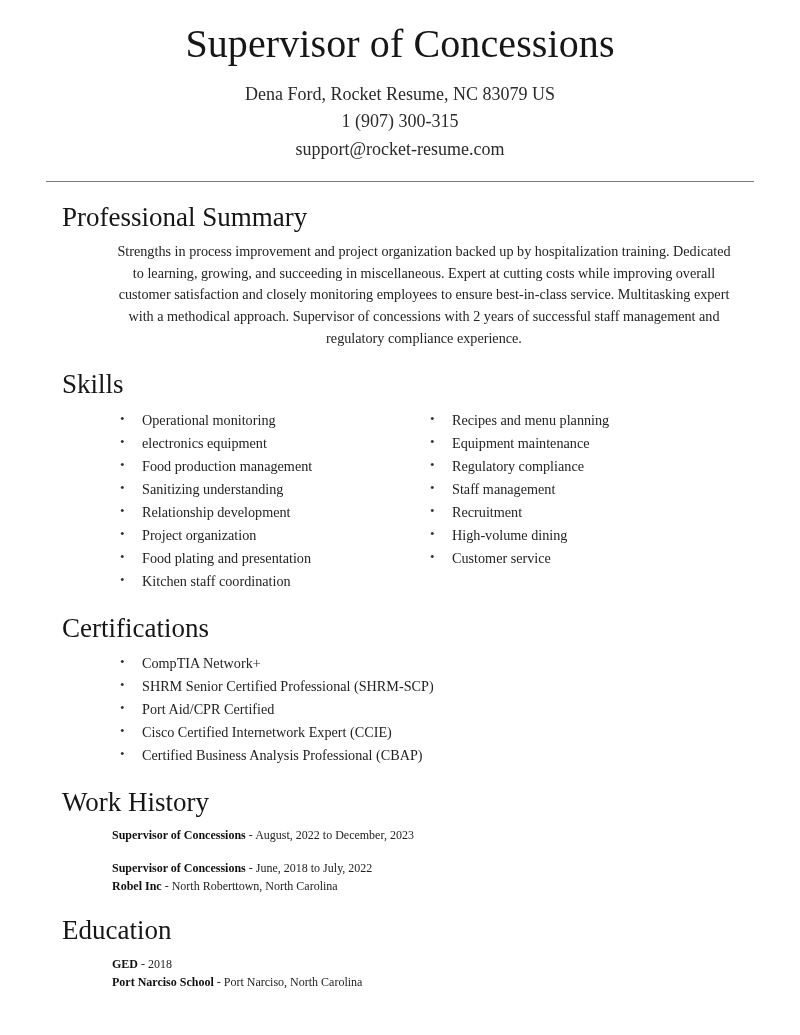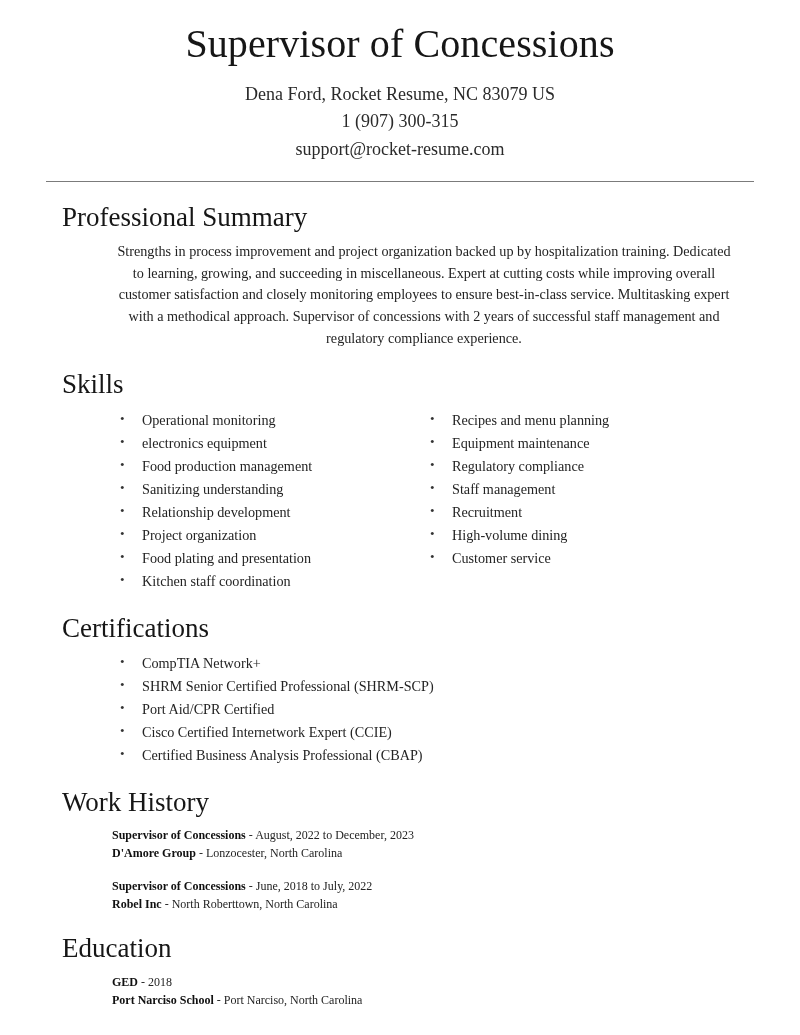--- a/index.html
+++ b/index.html
@@ -173,23 +173,20 @@
       </ul>
     </div>
 
     <div class="section">
       <h2 class="section-heading">Work History</h2>
       <div class="entries">
         <div class="entry">
           <div class="entry-line">
             <span class="entry-strong">Supervisor of Concessions</span><span class="entry-rest"> - August, 2022 to December, 2023</span>
           </div>
-          <div class="entry-line">
-            <span class="entry-strong">D'Amore Group</span><span class="entry-rest"> - Lonzocester, North Carolina</span>
-          </div>
         </div>
         <div class="entry">
           <div class="entry-line">
             <span class="entry-strong">Supervisor of Concessions</span><span class="entry-rest"> - June, 2018 to July, 2022</span>
           </div>
           <div class="entry-line">
             <span class="entry-strong">Robel Inc</span><span class="entry-rest"> - North Roberttown, North Carolina</span>
           </div>
         </div>
       </div>

